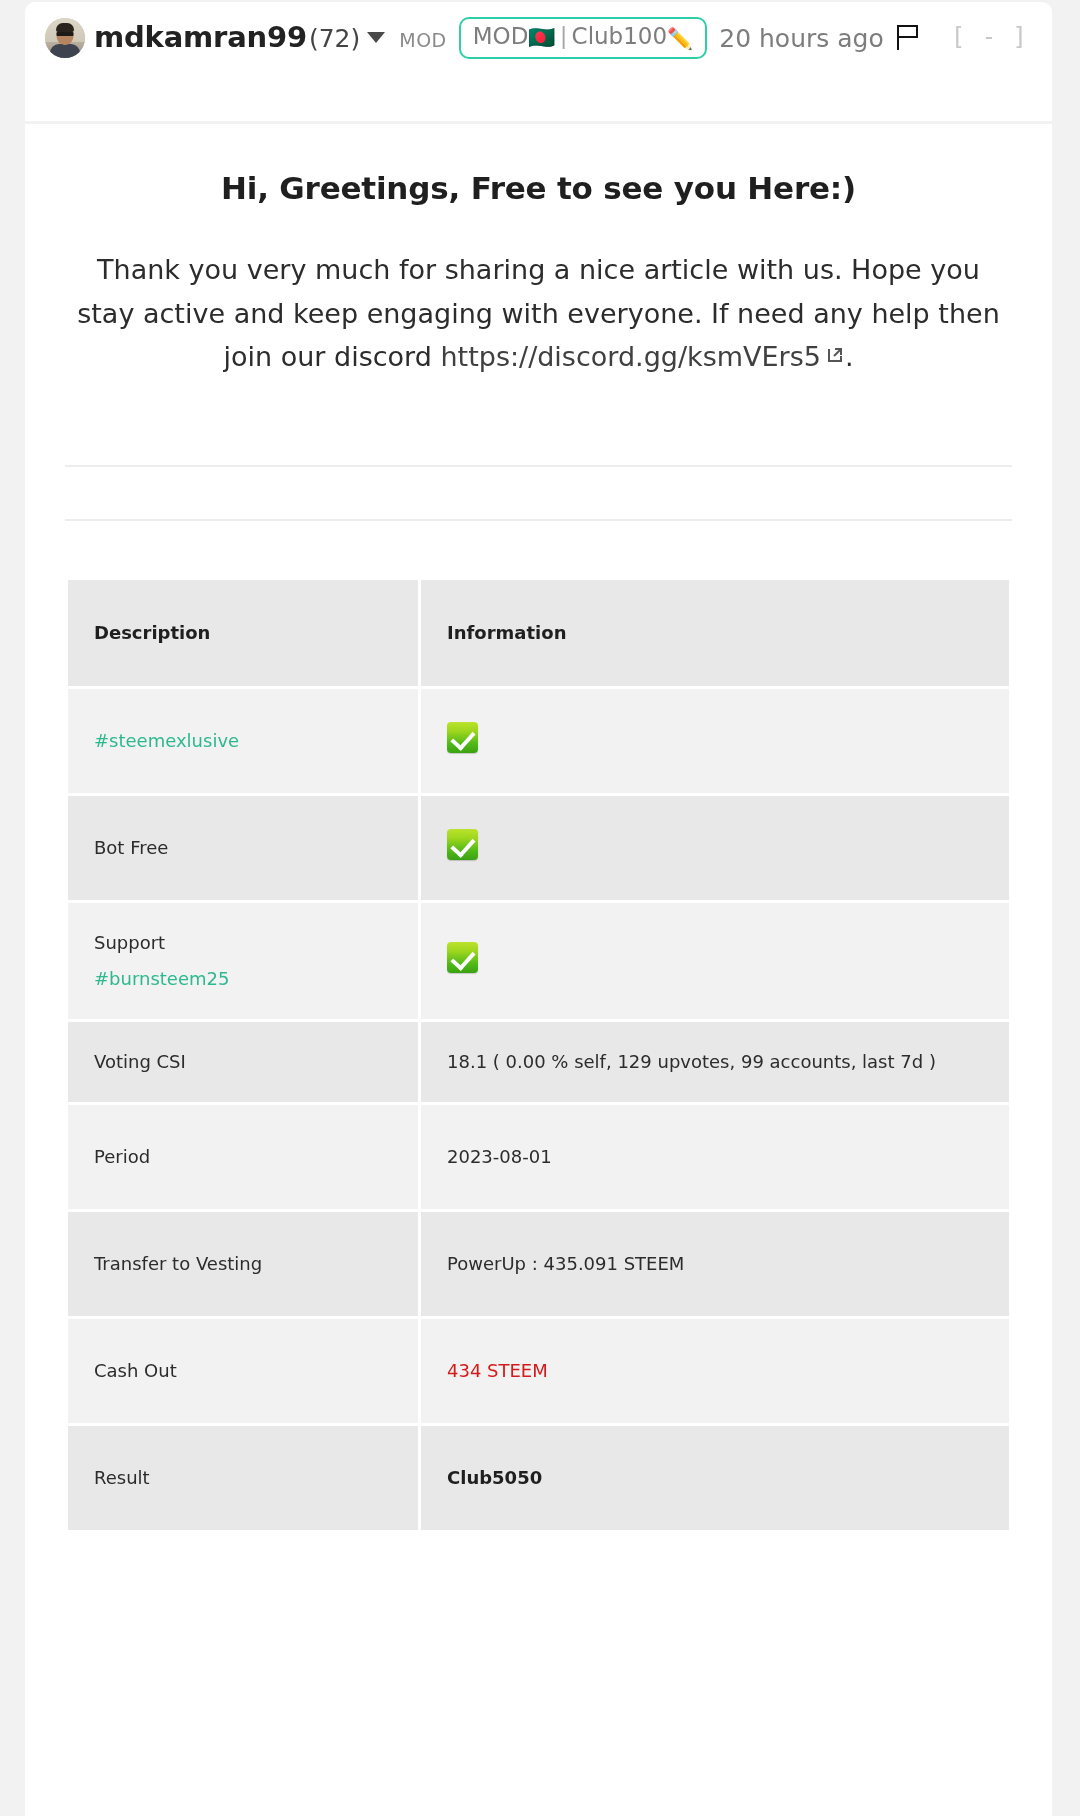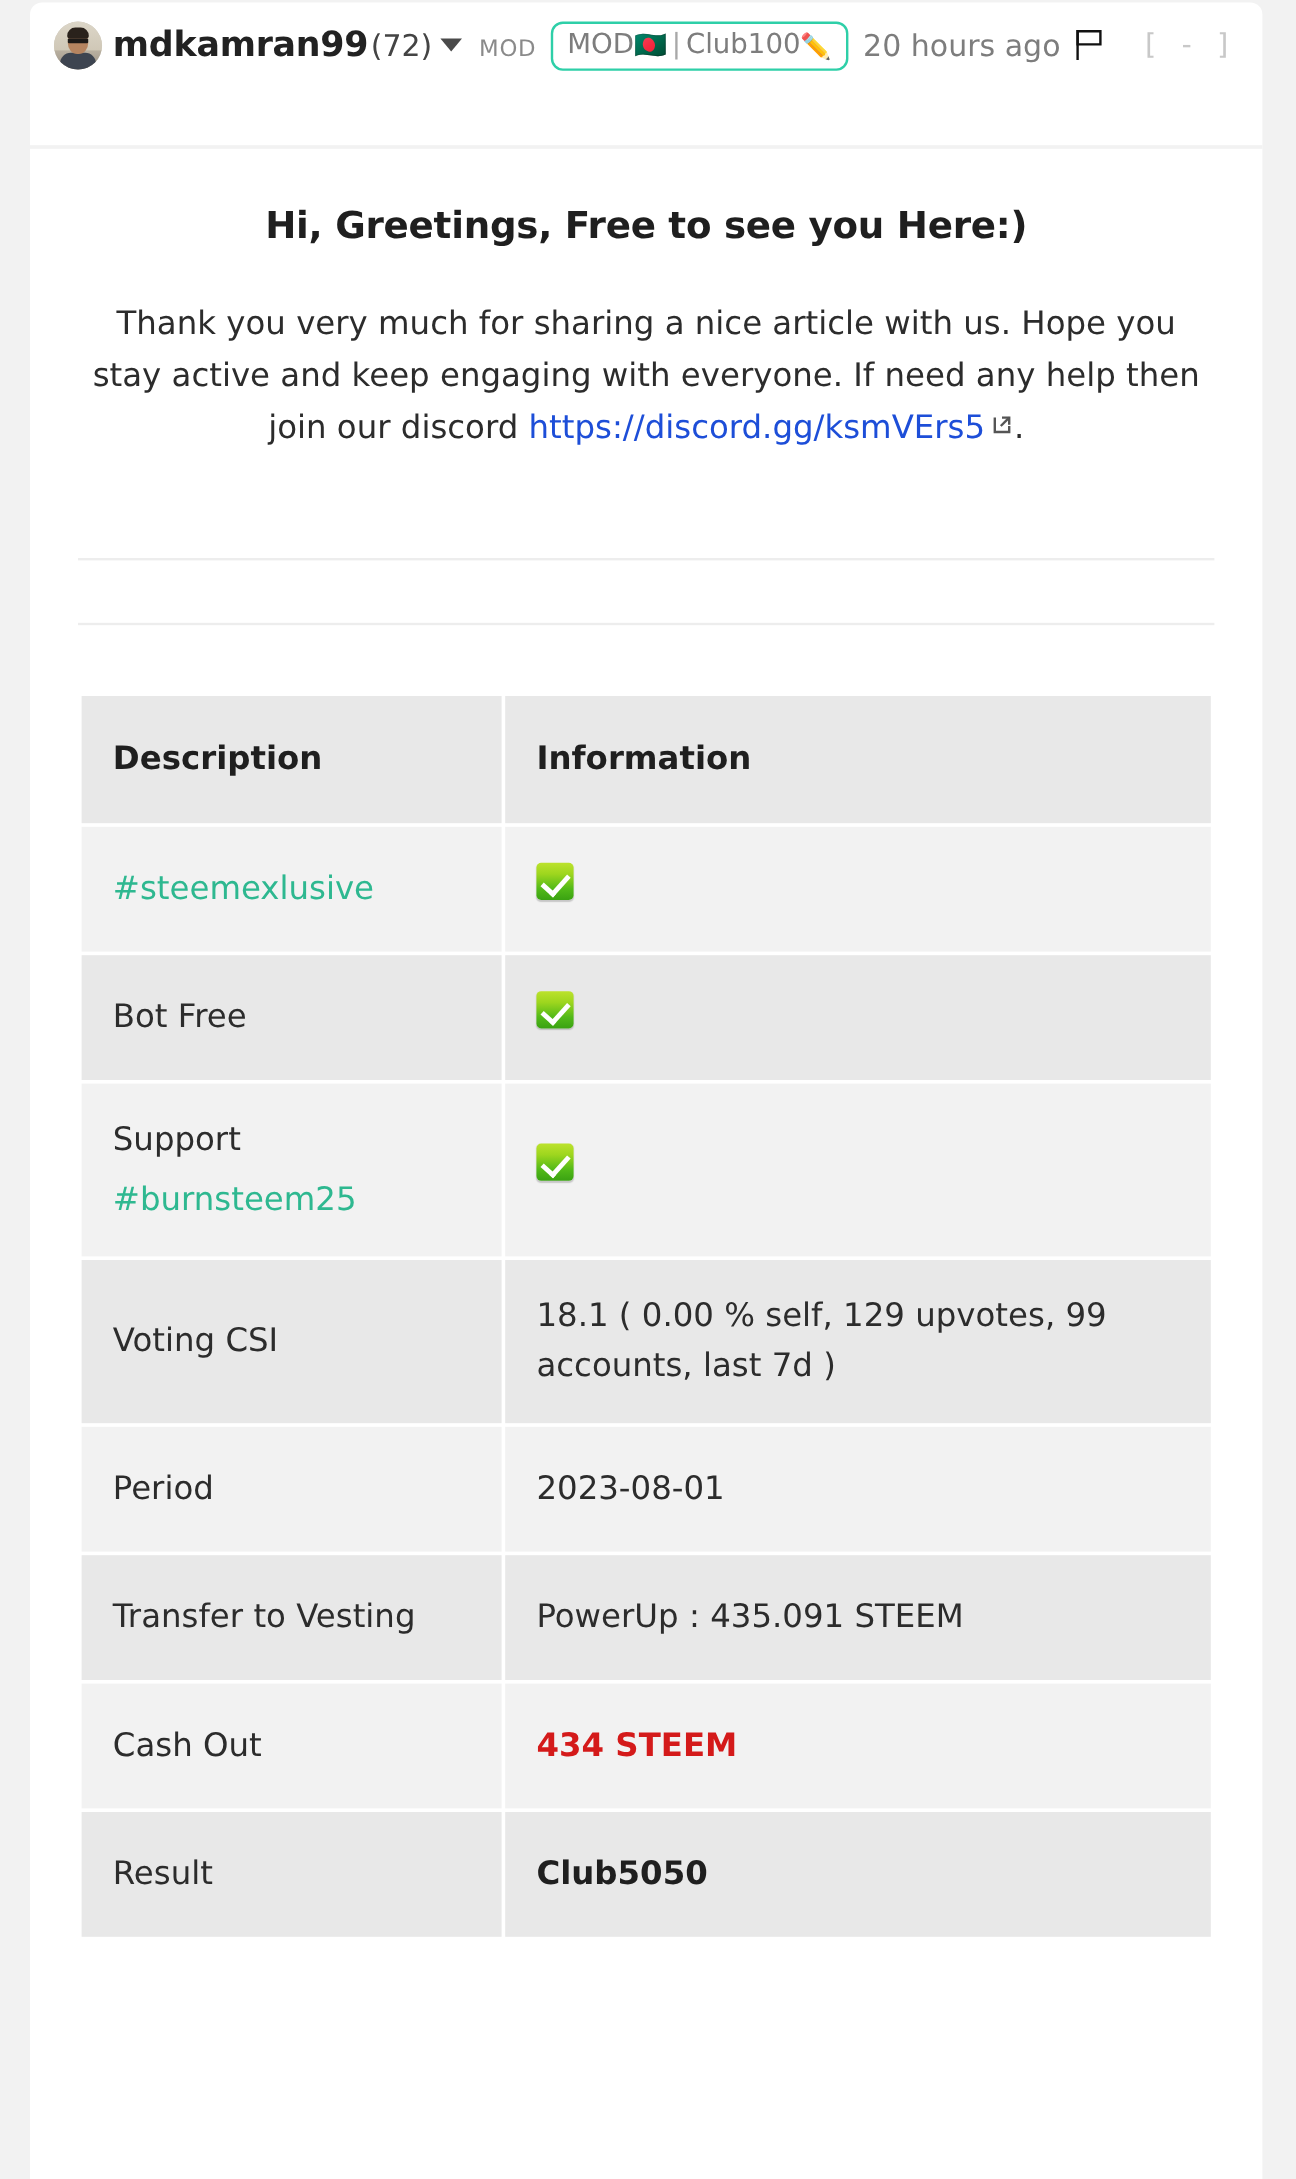--- a/index.html
+++ b/index.html
@@ -166,21 +166,21 @@
 
   .intro-paragraph {
     text-align: center;
     font-size: 27px;
     line-height: 1.62;
     color: #2c2c2c;
     margin: 0 0 34px 0;
     padding: 0 5px;
   }
   .discord-link {
-    color: #1d4ed8;
+    color: #404040;
     text-decoration: none;
   }
   .ext-icon {
     display: inline-block;
     vertical-align: 1px;
     margin-left: 4px;
   }
   .ext-icon svg { display: block; }
 
   hr.rule {
@@ -197,21 +197,21 @@
   table.info-table {
     width: 100%;
     border-collapse: separate;
     border-spacing: 3px;
     table-layout: fixed;
   }
   table.info-table col.c1 { width: 350px; }
   table.info-table th, table.info-table td {
     vertical-align: middle;
     padding: 26px 26px;
-    font-size: 27px;
+    font-size: 18px;
     color: #2c2c2c;
     font-weight: 400;
     text-align: left;
     line-height: 1.55;
   }
   table.info-table thead th {
     background: #e8e8e8;
     font-weight: 700;
     color: #1f1f1f;
     height: 106px;
@@ -240,21 +240,21 @@
   .check-badge::after {
     content: "";
     position: absolute;
     left: 9px; top: 5px;
     width: 10px; height: 18px;
     border: solid #ffffff;
     border-width: 0 4px 4px 0;
     transform: rotate(42deg);
   }
 
-  .cashout-value { color: #d41a1a; font-weight: 700; }
+  .cashout-value { color: #d41a1a; font-weight: 400; }
   .result-value  { color: #1f1f1f; font-weight: 700; }
 
   .support-line1 { display: block; }
   .support-line2 { display: block; margin-top: 8px; }
 </style>
 </head>
 <body>
 
 <div class="page">
 

